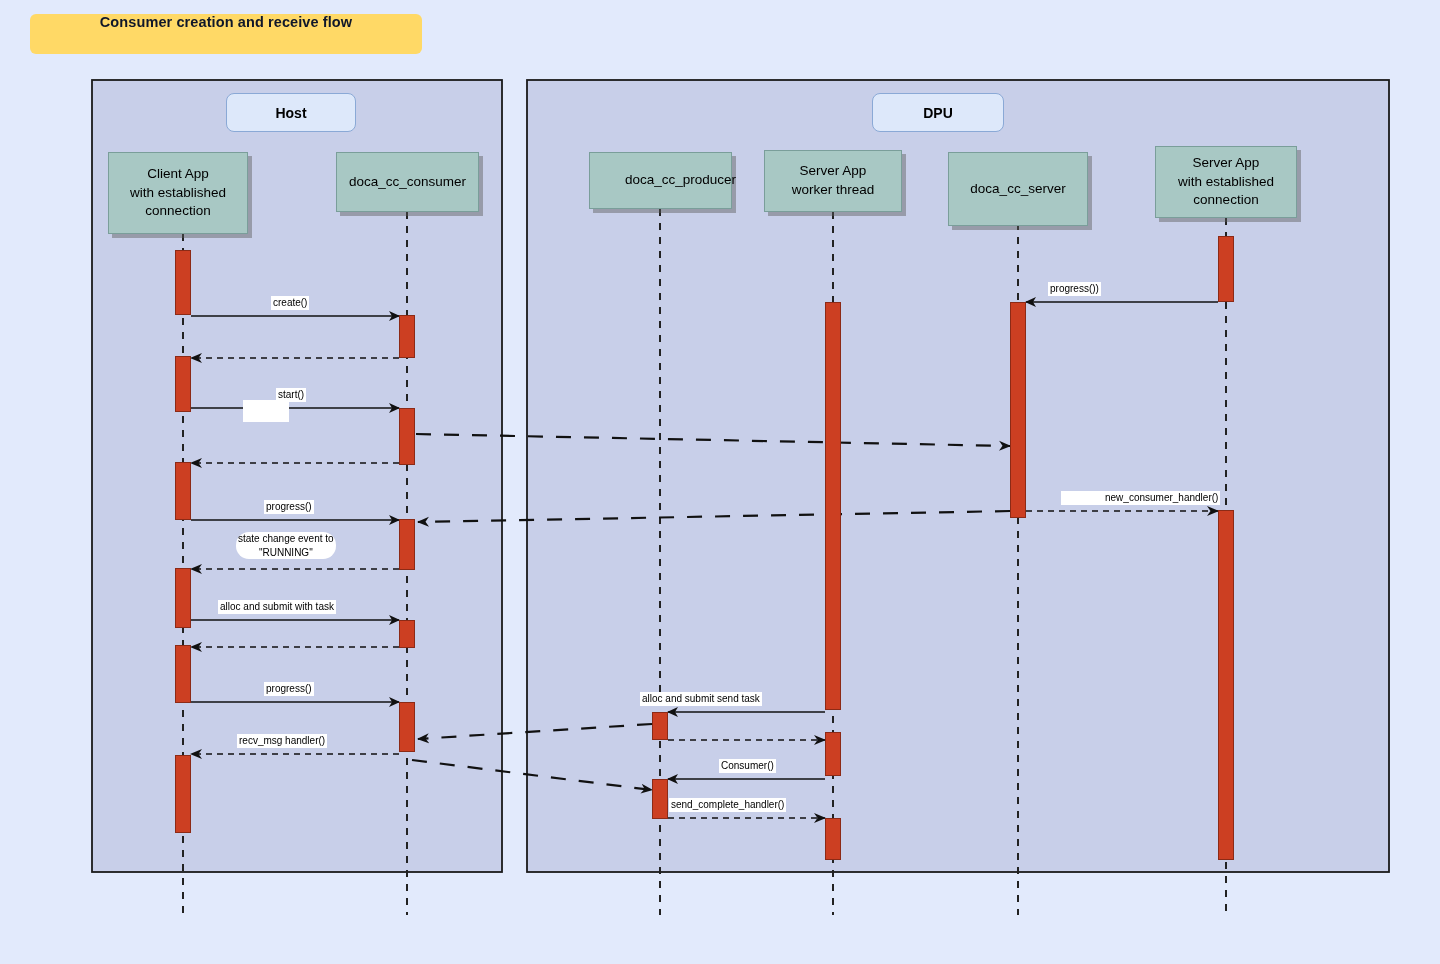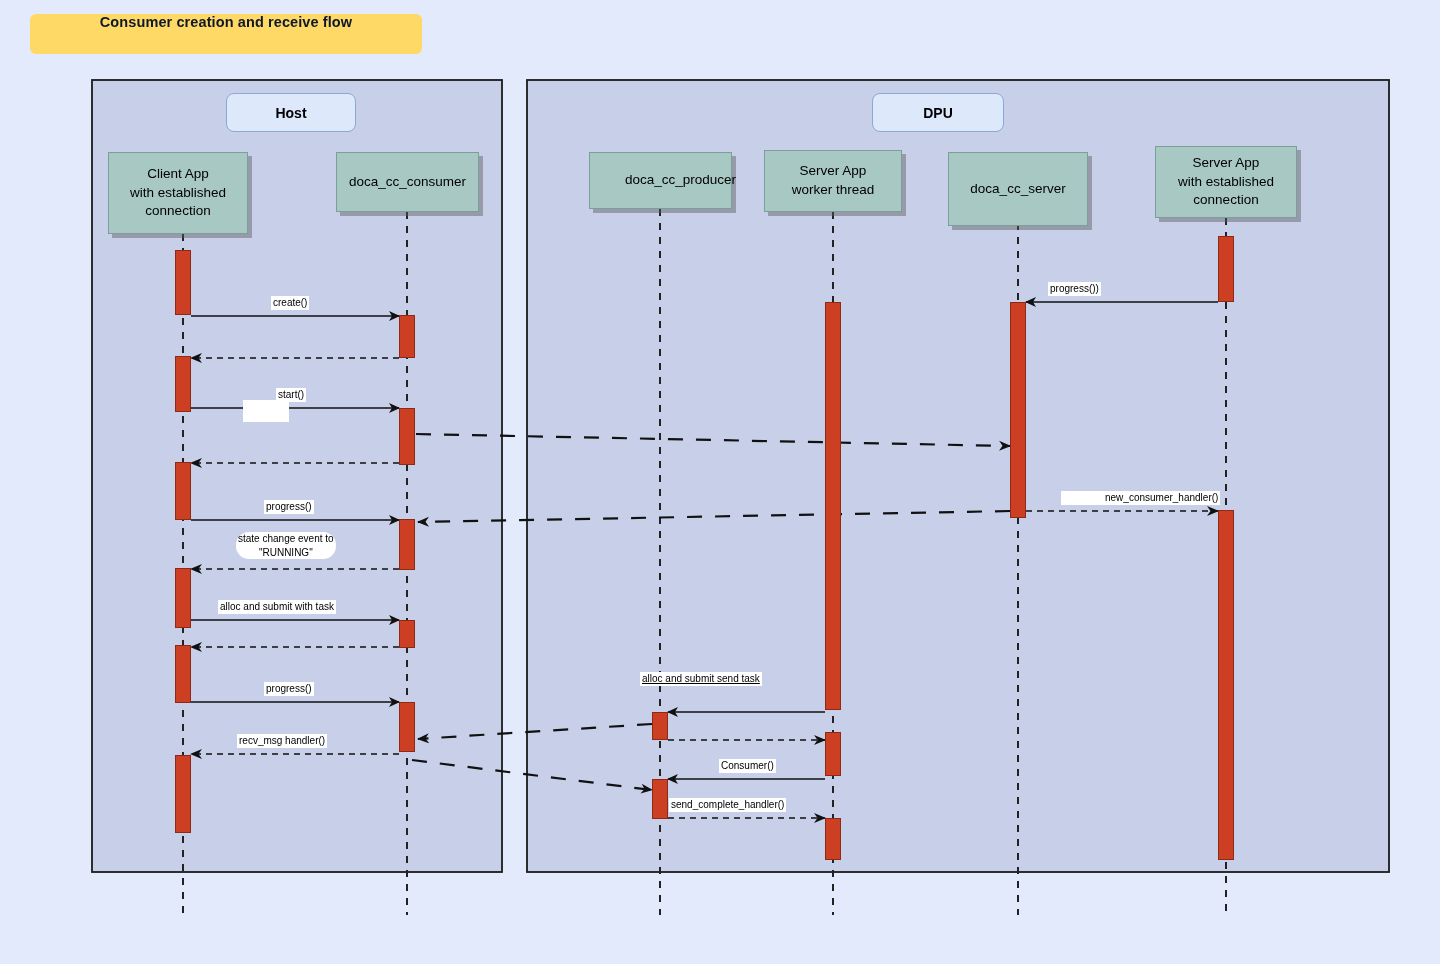--- a/index.html
+++ b/index.html
@@ -193,20 +193,20 @@
       <div class="activation" style="left: 1218px; top: 510px; width: 16px; height: 350px;"></div>
       <div class="msg-label" style="visibility: visible; left: 271px; top: 296px;">create()</div>
       <div class="msg-label" style="visibility: visible; left: 276px; top: 388px;">start()</div>
       <div class="msg-label" style="visibility: visible; left: 264px; top: 500px;">progress()</div>
       <div class="msg-label" style="visibility: visible; left: 1048px; top: 282px;">progress())</div>
       <div class="msg-label" style="visibility: visible; left: 1061px; top: 491px; padding-left: 44px;">new_consumer_handler()</div>
       <div class="msg-label" style="visibility: visible; left: 236px; top: 532px; border-radius: 13px;">state change event to
 "RUNNING"</div>
       <div class="msg-label" style="visibility: visible; left: 218px; top: 600px;">alloc and submit with task</div>
       <div class="msg-label" style="visibility: visible; left: 264px; top: 682px;">progress()</div>
-      <div class="msg-label" style="visibility: visible; left: 640px; top: 672px; text-decoration: underline;">alloc and submit send task</div>
+      <div class="msg-label" style="visibility: visible; left: 640px; top: 692px;">alloc and submit send task</div>
       <div class="msg-label" style="visibility: visible; left: 237px; top: 734px;">recv_msg handler()</div>
       <div class="msg-label" style="visibility: visible; left: 719px; top: 759px;">Consumer()</div>
       <div class="msg-label" style="visibility: visible; left: 669px; top: 798px;">send_complete_handler()</div>
       <div class="blank-box" style="left: 243px; top: 400px; width: 46px; height: 22px;"></div>
     </div>
 
 </div>
 
 </body></html>

